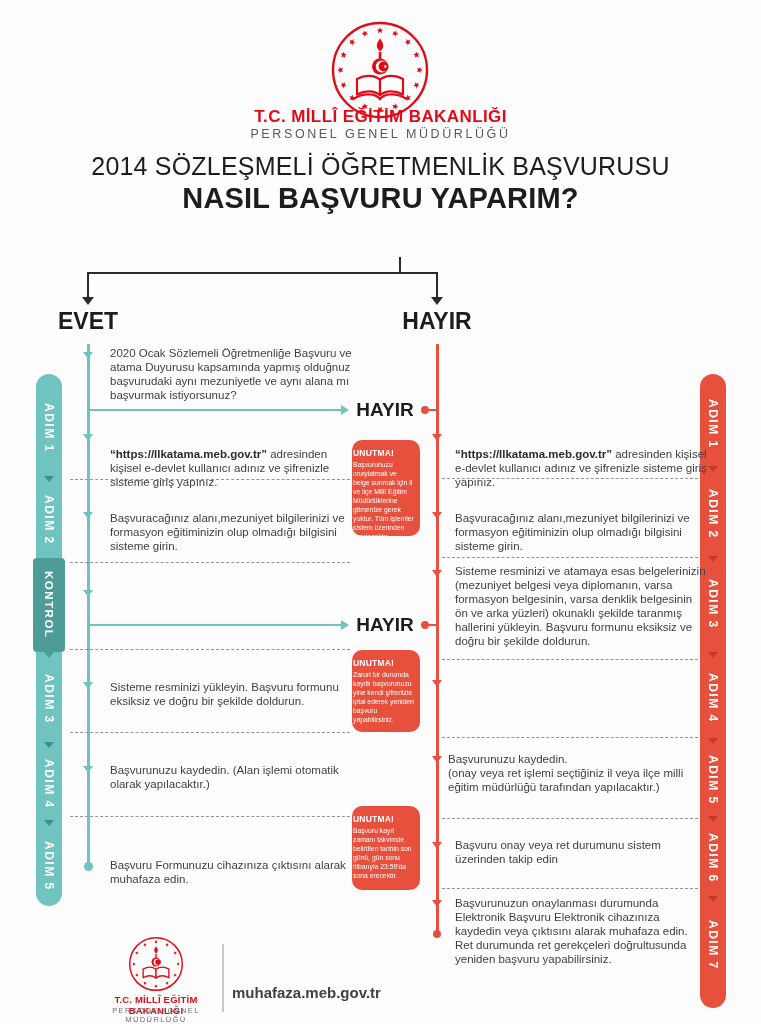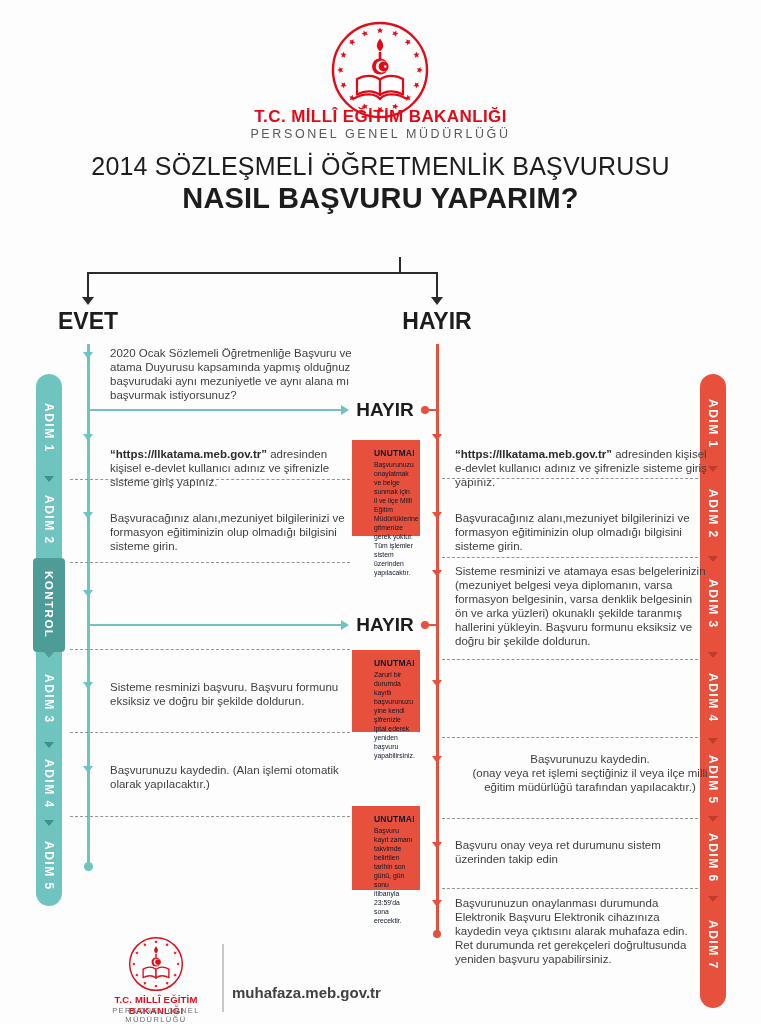--- a/index.html
+++ b/index.html
@@ -28,21 +28,21 @@
   .pill { border-radius:13px; }
   .pill-teal { background:#6fc4bf; }
   .pill-red { background:#e7503d; }
   .vlabel { width:26px; display:flex; align-items:center; justify-content:center;
             writing-mode:vertical-rl; color:#ffffff; font-size:12px; font-weight:700; letter-spacing:1.5px; }
   .tri-teal { width:0; height:0; border-left:5px solid transparent; border-right:5px solid transparent; border-top:6px solid #3f8f8b; }
   .tri-red { width:0; height:0; border-left:5px solid transparent; border-right:5px solid transparent; border-top:6px solid #c13a2a; }
   .kontrol-box { background:#4e9c98; border-radius:4px; display:flex; align-items:center; justify-content:center; }
   .kontrol-box .vlabel { width:32px; }
   .branch-hayir { font-size:19px; font-weight:800; color:#1d1d1f; text-align:center; }
-  .reminder { background:#e7503d; border-radius:0; padding:8px 6px 6px 22px; color:#0f172a; }
+  .reminder { background:#e7503d; border-radius:10px; padding:8px 6px 6px 1px; color:#ffffff; }
   .reminder .r-title { font-size:8.5px; font-weight:800; letter-spacing:.2px; margin-bottom:3px; }
   .reminder .r-text { font-size:6.8px; line-height:1.32; font-weight:500; }
   .f-ministry { font-size:9.5px; font-weight:800; color:#e30a17; text-align:center; letter-spacing:.2px; }
   .f-dept { font-size:7.5px; font-weight:500; color:#6d6e71; text-align:center; letter-spacing:1.4px; }
   .f-url { font-size:15px; font-weight:600; color:#414042; }
 </style>
 </head>
 <body>
 
 <div class="canvas">
@@ -166,29 +166,30 @@
   <div class="abs tri-red" style="left:708px; top:816px;"></div>
   <div class="abs vlabel" style="left:700px; top:826px; height:64px;">ADIM 6</div>
   <div class="abs tri-red" style="left:708px; top:896px;"></div>
   <div class="abs vlabel" style="left:700px; top:910px; height:70px;">ADIM 7</div>
 
   <div class="abs step-text" style="left:110px; top:346px; width:250px;">2020 Ocak Sözlemeli Öğretmenliğe Başvuru ve atama Duyurusu kapsamında yapmış olduğnuz başvurudaki aynı mezuniyetle ve aynı alana mı başvurmak istiyorsunuz?</div>
   <div class="abs step-text" style="left:110px; top:433px; width:250px;">
     <b>“https://llkatama.meb.gov.tr”</b><span> adresinden kişisel e-devlet kullanıcı adınız ve şifrenizle sisteme giriş yapınız.</span>
   </div>
   <div class="abs step-text" style="left:110px; top:511px; width:250px;">Başvuracağınız alanı,mezuniyet bilgilerinizi ve formasyon eğitiminizin olup olmadığı bilgisini sisteme girin.</div>
-  <div class="abs step-text" style="left:110px; top:680px; width:250px;">Sisteme resminizi başvuru. Başvuru formunu eksiksiz ve doğru bir şekilde doldurun.</div>
+  <div class="abs step-text" style="left:110px; top:680px; width:250px;">Sisteme resminizi yükleyin. Başvuru formunu eksiksiz ve doğru bir şekilde doldurun.</div>
   <div class="abs step-text" style="left:110px; top:763px; width:250px;">Başvurunuzu kaydedin. (Alan işlemi otomatik olarak yapılacaktır.)</div>
+  <div class="abs step-text" style="left:110px; top:858px; width:250px;">Başvuru Formunuzu cihazınıza çıktısını alarak muhafaza edin.</div>
 
   <div class="abs step-text" style="left:455px; top:433px; width:252px;">
     <b>“https://llkatama.meb.gov.tr”</b><span> adresinden kişisel e-devlet kullanıcı adınız ve şifrenizle sisteme giriş yapınız.</span>
   </div>
   <div class="abs step-text" style="left:455px; top:511px; width:252px;">Başvuracağınız alanı,mezuniyet bilgilerinizi ve formasyon eğitiminizin olup olmadığı bilgisini sisteme girin.</div>
   <div class="abs step-text" style="left:455px; top:564px; width:252px;">Sisteme resminizi ve atamaya esas belgelerinizin (mezuniyet belgesi veya diplomanın, varsa formasyon belgesinin, varsa denklik belgesinin ön ve arka yüzleri)  okunaklı şekilde taranmış hallerini yükleyin. Başvuru formunu eksiksiz ve doğru bir şekilde doldurun.</div>
-  <div class="abs step-text" style="left:464px; top:752px; width:252px;text-align:center;">Başvurunuzu kaydedin.
+  <div class="abs step-text" style="left:448px; top:752px; width:252px;">Başvurunuzu kaydedin.
 (onay veya ret işlemi seçtiğiniz il veya ilçe milli eğitim müdürlüğü tarafından yapılacaktır.)</div>
   <div class="abs step-text" style="left:455px; top:838px; width:252px;">Başvuru onay veya ret durumunu sistem üzerinden takip edin</div>
   <div class="abs step-text" style="left:455px; top:896px; width:252px;">Başvurunuzun onaylanması durumunda Elektronik Başvuru Elektronik cihazınıza kaydedin veya çıktısını alarak muhafaza edin. Ret durumunda ret gerekçeleri doğrultusunda yeniden başvuru yapabilirsiniz.</div>
 
   <div class="abs reminder" style="left:352px; top:440px; width:68px; height:96px;">
     <div class="r-title">UNUTMA!</div>
     <div class="r-text">Başvurunuzu onaylatmak ve belge sunmak için il ve ilçe Millî Eğitim Müdürlüklerine gitmenize gerek yoktur. Tüm işlemler sistem üzerinden yapılacaktır.</div>
   </div>
   <div class="abs reminder" style="left:352px; top:650px; width:68px; height:82px;">
     <div class="r-title">UNUTMA!</div>

